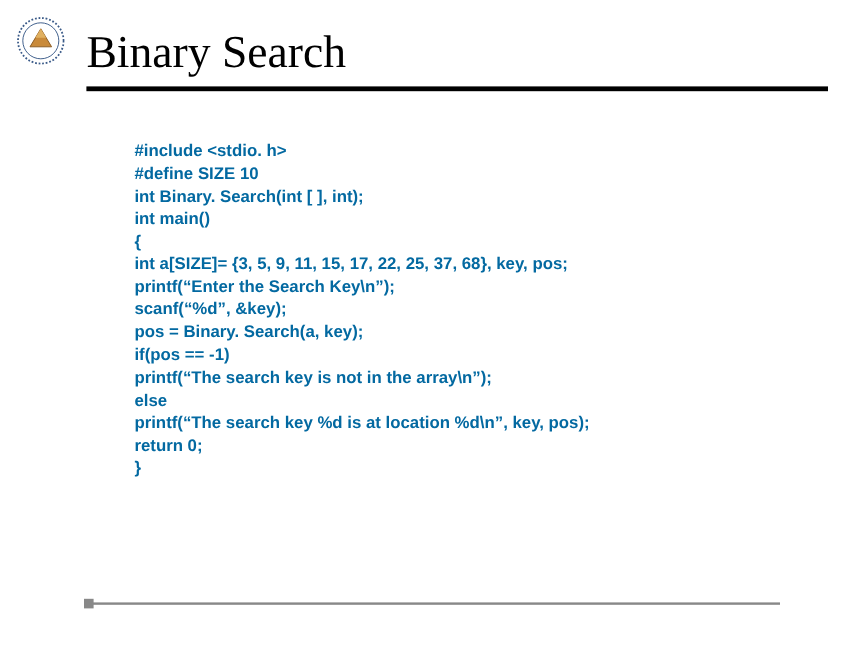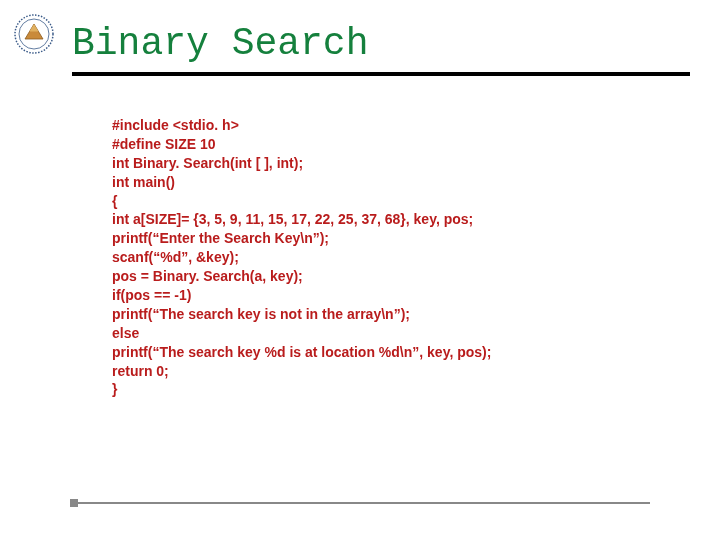--- a/index.html
+++ b/index.html
@@ -20,41 +20,41 @@
     height: 40px;
   }
   .logo svg {
     width: 40px;
     height: 40px;
   }
   .title {
     position: absolute;
     top: 22px;
     left: 72px;
-    font-family: Liberation Mono, monospace;
+    font-family: Liberation Serif, serif;
     font-size: 38px;
-    color: #15803d;
+    color: #000000;
   }
   .title-underline {
     position: absolute;
     top: 72px;
     left: 72px;
     right: 30px;
     height: 4px;
     background: #000;
   }
   .code {
     position: absolute;
     top: 116px;
     left: 112px;
     font-family: Arial, sans-serif;
     font-size: 14px;
     font-weight: bold;
     line-height: 1.35;
-    color: #b91c1c;
+    color: #0369a1;
     white-space: pre;
   }
   .footer-line {
     position: absolute;
     left: 70px;
     right: 70px;
     bottom: 36px;
     height: 2px;
     background: #888;
   }

